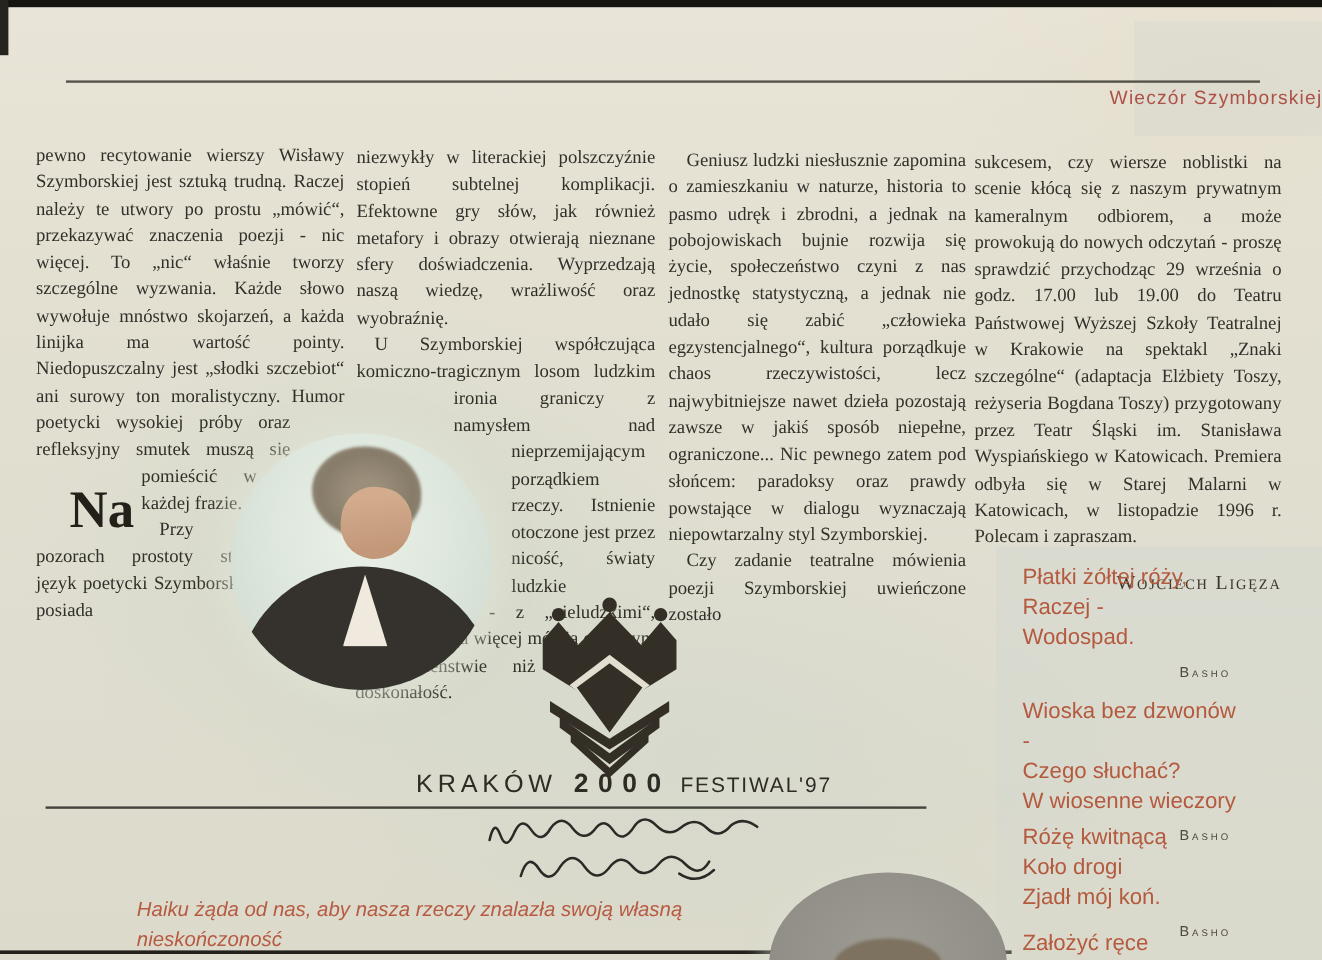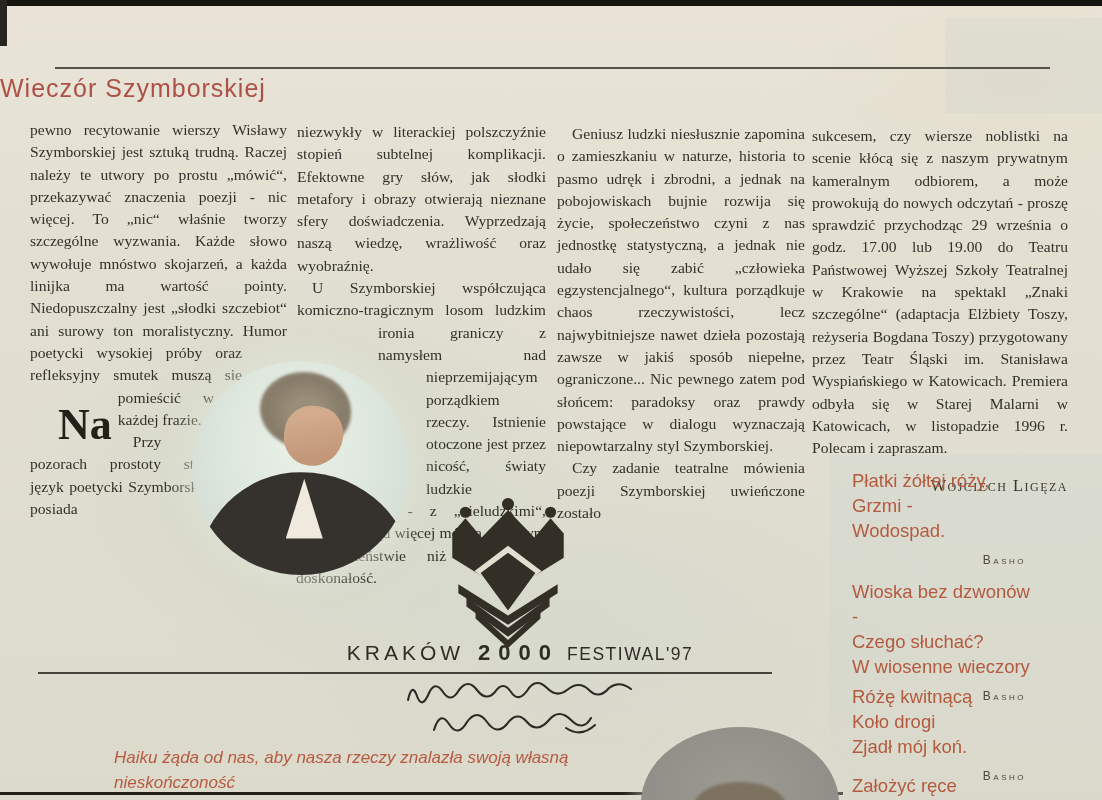--- a/index.html
+++ b/index.html
@@ -14,22 +14,22 @@
   }
   .abs{position:absolute;}
   .topbar{left:0;top:0;width:1102px;height:6px;background:#16140f;}
   .leftedge{left:0;top:0;width:7px;height:46px;background:#26241f;}
   .ghost{left:830px;top:455px;width:272px;height:345px;background:linear-gradient(rgba(196,208,210,0.22),rgba(196,208,210,0.10));}
   .ghost2{left:945px;top:18px;width:157px;height:95px;background:rgba(205,212,206,0.30);}
   .rule-top{left:55px;top:67px;width:995px;height:2px;background:#56544a;}
   .rule-mid{left:38px;top:672px;width:734px;height:2px;background:#44423a;}
   .rule-bottom{left:0;top:792px;width:843px;height:3px;background:#22201b;}
 
-  .title{left:0;top:74px;width:1102px;text-align:left;margin:0;
-    font-family:"Liberation Sans",sans-serif;font-size:25px;font-weight:500;
+  .title{left:0;top:74px;width:1102px;text-align:right;margin:0;
+    font-family:"Liberation Sans",sans-serif;font-size:16px;font-weight:500;
     letter-spacing:1px;color:#ad5147;}
 
   .col{position:absolute;text-align:justify;color:#32302a;
     font-size:15.6px;line-height:22.3px;}
   .col p{margin:0;}
   .col p.indent{text-indent:15px;}
   .col1{left:30px;top:119px;width:258px;}
   .col2{left:296px;top:121px;width:250px;}
   .col3{left:557px;top:123px;width:248px;}
   .col4{left:812px;top:125px;width:256px;}
@@ -104,21 +104,21 @@
     <div class="fr s2"></div>
     <div class="fr s3"></div>
     <p><span class="dropcap">Na</span><span>pewno recytowanie wierszy Wisławy Szymborskiej jest sztuką trudną. Raczej należy te utwory po prostu „mówić“, przekazywać znaczenia poezji - nic więcej. To „nic“ właśnie tworzy szczególne wyzwania. Każde słowo wywołuje mnóstwo skojarzeń, a każda linijka ma wartość pointy. Niedopuszczalny jest „słodki szczebiot“ ani surowy ton moralistyczny. Humor poetycki wysokiej próby oraz refleksyjny smutek muszą się pomieścić w każdej frazie.</span></p>
     <p class="indent">Przy pozorach prostoty stylu język poetycki Szymborskiej posiada</p>
   </div>
 
   <div class="col col2">
     <div class="fl s1"></div>
     <div class="fl s2"></div>
     <div class="fl s3"></div>
-    <p>niezwykły w literackiej polszczyźnie stopień subtelnej komplikacji. Efektowne gry słów, jak słodki metafory i obrazy otwierają nieznane sfery doświadczenia. Wyprzedzają naszą wiedzę, wrażliwość oraz wyobraźnię.</p>
+    <p>niezwykły w literackiej polszczyźnie stopień subtelnej komplikacji. Efektowne gry słów, jak również metafory i obrazy otwierają nieznane sfery doświadczenia. Wyprzedzają naszą wiedzę, wrażliwość oraz wyobraźnię.</p>
     <p class="indent">U Szymborskiej współczująca komiczno-tragicznym losom ludzkim ironia graniczy z namysłem nad nieprzemijającym porządkiem rzeczy. Istnienie otoczone jest przez nicość, światy ludzkie konfrontowane - z „nieludzkimi“, pomyłka i błąd więcej mówią o naszym człowieczeństwie niż abstrakcyjna doskonałość.</p>
   </div>
 
   <div class="col col3">
     <p class="indent">Geniusz ludzki niesłusznie zapomina o zamieszkaniu w naturze, historia to pasmo udręk i zbrodni, a jednak na pobojowiskach bujnie rozwija się życie, społeczeństwo czyni z nas jednostkę statystyczną, a jednak nie udało się zabić „człowieka egzystencjalnego“, kultura porządkuje chaos rzeczywistości, lecz najwybitniejsze nawet dzieła pozostają zawsze w jakiś sposób niepełne, ograniczone... Nic pewnego zatem pod słońcem: paradoksy oraz prawdy powstające w dialogu wyznaczają niepowtarzalny styl Szymborskiej.</p>
     <p class="indent">Czy zadanie teatralne mówienia poezji Szymborskiej uwieńczone zostało</p>
   </div>
 
   <div class="col col4">
     <p>sukcesem, czy wiersze noblistki na scenie kłócą się z naszym prywatnym kameralnym odbiorem, a może prowokują do nowych odczytań - proszę sprawdzić przychodząc 29 września o godz. 17.00 lub 19.00 do Teatru Państwowej Wyższej Szkoły Teatralnej w Krakowie na spektakl „Znaki szczególne“ (adaptacja Elżbiety Toszy, reżyseria Bogdana Toszy) przygotowany przez Teatr Śląski im. Stanisława Wyspiańskiego w Katowicach. Premiera odbyła się w Starej Malarni w Katowicach, w listopadzie 1996 r. Polecam i zapraszam.</p>
@@ -164,21 +164,21 @@
     <div>w granicach jakiejś skończonej rzeczy.</div>
   </div>
 
   <div class="abs photo2" aria-label="partially visible oval portrait">
     <div class="hair"></div>
 
   </div>
 
   <div class="haiku hk1">
     <span class="ln">Płatki żółtej róży,</span>
-    <span class="ln">Grzmi -</span>
+    <span class="ln">Raczej -</span>
     <span class="ln">Wodospad.</span>
     <span class="author">Basho</span>
   </div>
   <div class="haiku hk2">
     <span class="ln">Wioska bez dzwonów -</span>
     <span class="ln">Czego słuchać?</span>
     <span class="ln">W wiosenne wieczory</span>
     <span class="author">Basho</span>
   </div>
   <div class="haiku hk3">

